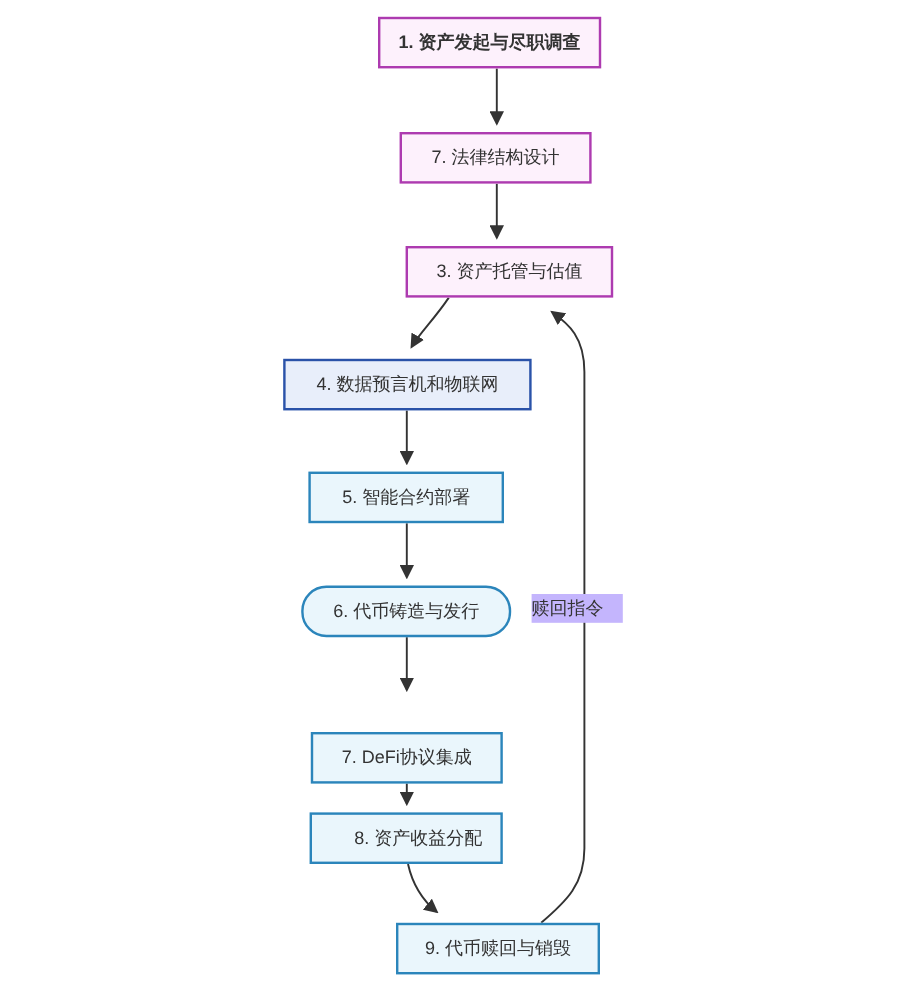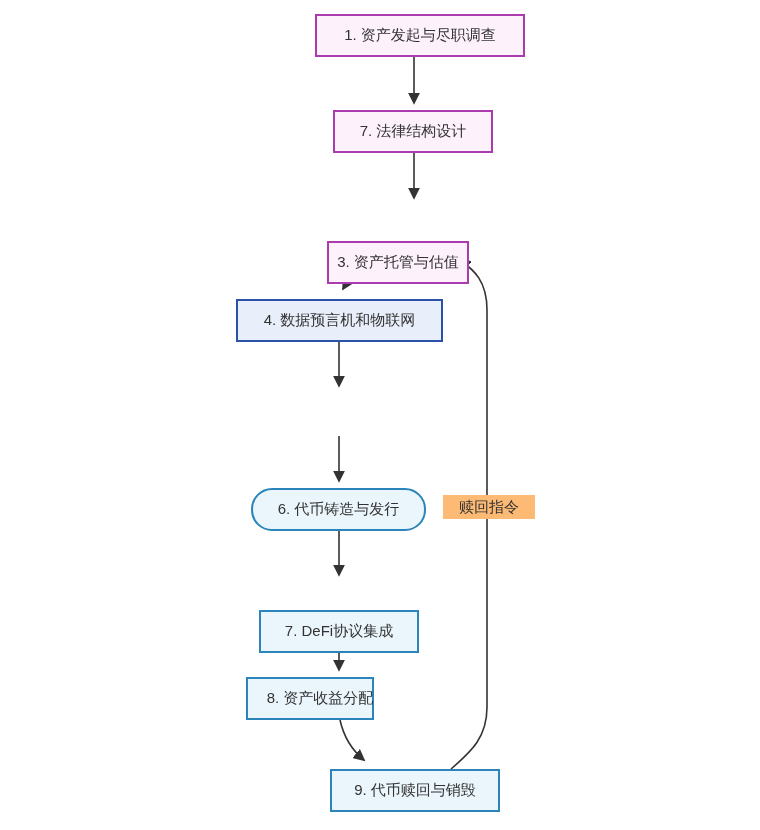--- a/index.html
+++ b/index.html
@@ -29,40 +29,40 @@
     font-size: 15px;
     color: #333333;
     white-space: nowrap;
     border-style: solid;
     border-width: 2px;
   }
   .node-pink  { background: #fdf1fc; border-color: #ad3bb0; }
   .node-navy  { background: #e8eefa; border-color: #2a52a8; }
   .node-blue  { background: #eaf6fc; border-color: #2b85bb; }
 
-  #node-1 { left: 315px; top:  14px; width: 210px; }
+  #node-1 { left: 315px; top:  14px; width: 186px; font-weight: bold; }
   #node-2 { left: 333px; top: 110px; width: 160px; }
-  #node-3 { left: 327px; top: 205px; width: 142px; margin-top: 36px; }
+  #node-3 { left: 338px; top: 205px; width: 173px; }
   #node-4 { left: 236px; top: 299px; width: 207px; text-align: center; }
   #node-5 { left: 257px; top: 393px; width: 163px; }
   #node-6 { left: 251px; top: 488px; width: 175px; border-radius: 21px; }
   #node-7 { left: 259px; top: 582px; width: 160px; margin-top: 28px; }
-  #node-8 { left: 246px; top: 677px; width: 128px; padding-left: 20px; }
+  #node-8 { left: 258px; top: 677px; width: 161px; padding-left: 20px; }
   #node-9 { left: 330px; top: 769px; width: 170px; }
 
   .edge-label {
     position: absolute;
     left: 443px; top: 495px;
-    width: 92px; height: 24px;
-    background: #fdba74;
+    width: 76px; height: 24px;
+    background: #c4b5fd;
     color: #333333;
     font-size: 15px;
     display: flex;
     align-items: center;
-    justify-content: center;
+    justify-content: flex-start;
     white-space: nowrap;
   }
 </style>
 </head>
 <body>
 
 <div id="canvas">
 
   <svg class="edges" viewBox="0 0 760 830" xmlns="http://www.w3.org/2000/svg">
     <defs>
@@ -88,20 +88,23 @@
   </div>
   <div id="node-2" class="node node-pink">
     <span>7. 法律结构设计</span>
   </div>
   <div id="node-3" class="node node-pink">
     <span>3. 资产托管与估值</span>
   </div>
   <div id="node-4" class="node node-navy">
     <span>4. 数据预言机和物联网</span>
   </div>
+  <div id="node-5" class="node node-blue">
+    <span>5. 智能合约部署</span>
+  </div>
   <div id="node-6" class="node node-blue">
     <span>6. 代币铸造与发行</span>
   </div>
   <div id="node-7" class="node node-blue">
     <span>7. DeFi协议集成</span>
   </div>
   <div id="node-8" class="node node-blue">
     <span>8. 资产收益分配</span>
   </div>
   <div id="node-9" class="node node-blue">

